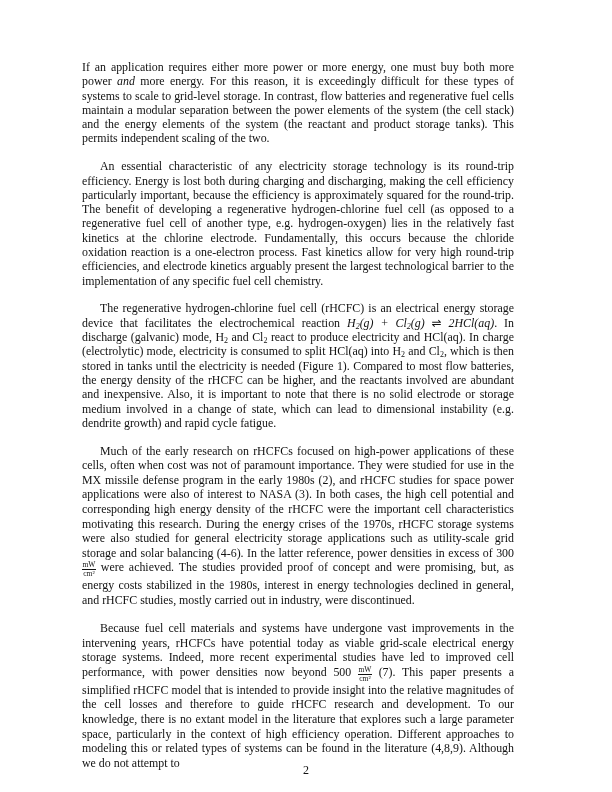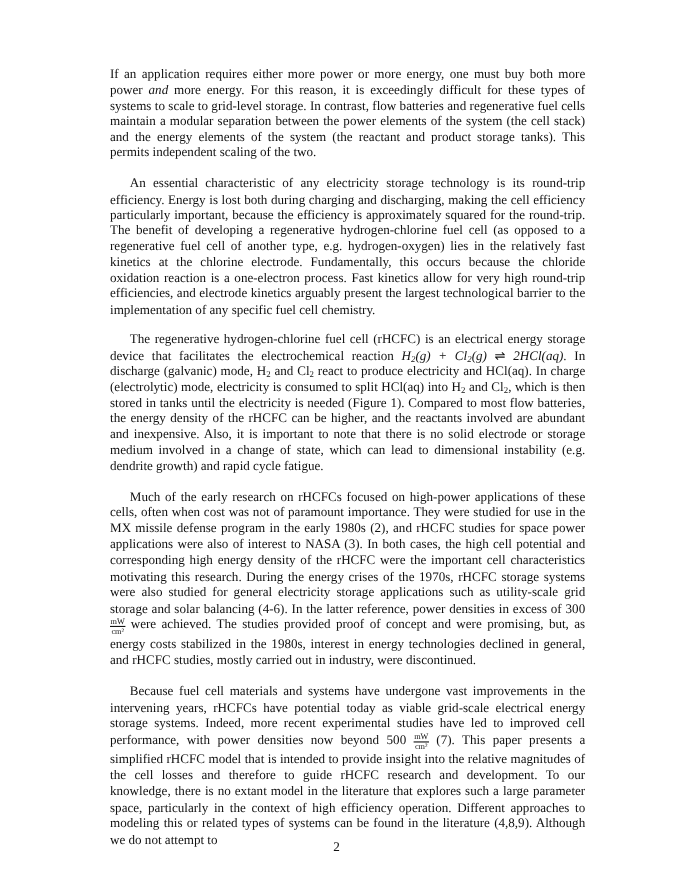--- a/index.html
+++ b/index.html
@@ -1,19 +1,19 @@
 <!DOCTYPE html>
 <html><head>
 <meta charset="utf-8">
 <style>
   html, body { margin: 0; padding: 0; background: #ffffff; }
   body { width: 612px; height: 792px; position: relative; overflow: hidden; }
   .page {
     position: absolute;
-    left: 100px;
+    left: 82px;
     top: 60px;
     width: 432px;
     font-family: "Liberation Serif", serif;
     font-size: 11.9px;
     line-height: 14.3px;
     color: #111111;
     text-align: justify;
     hyphens: manual;
   }
   .para { margin: 0 0 13.5px 0; text-indent: 18px; }

